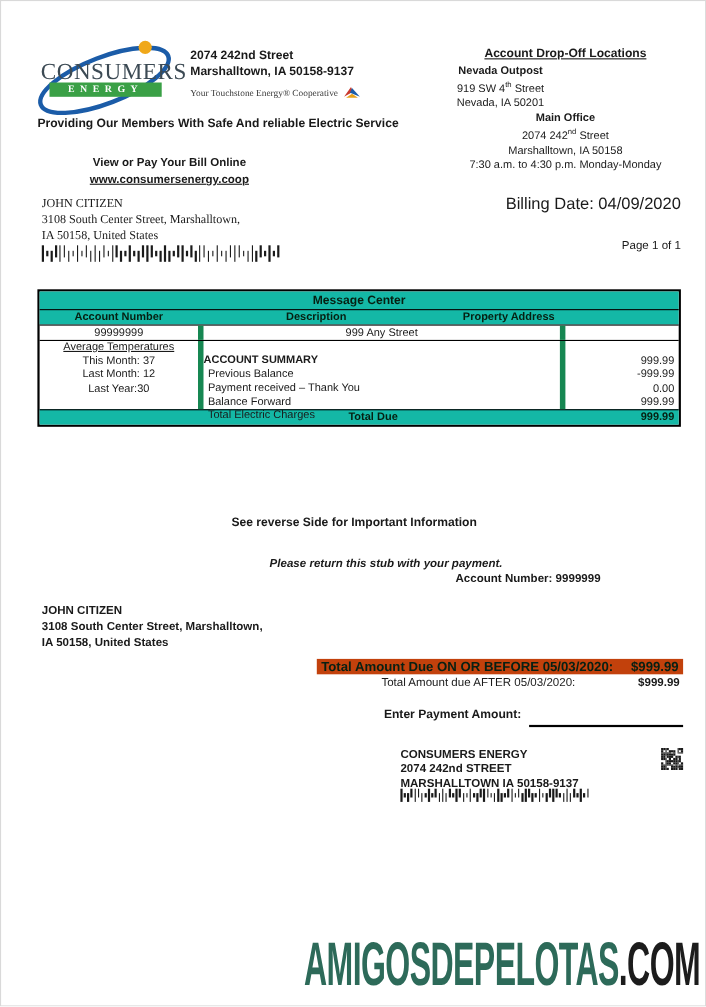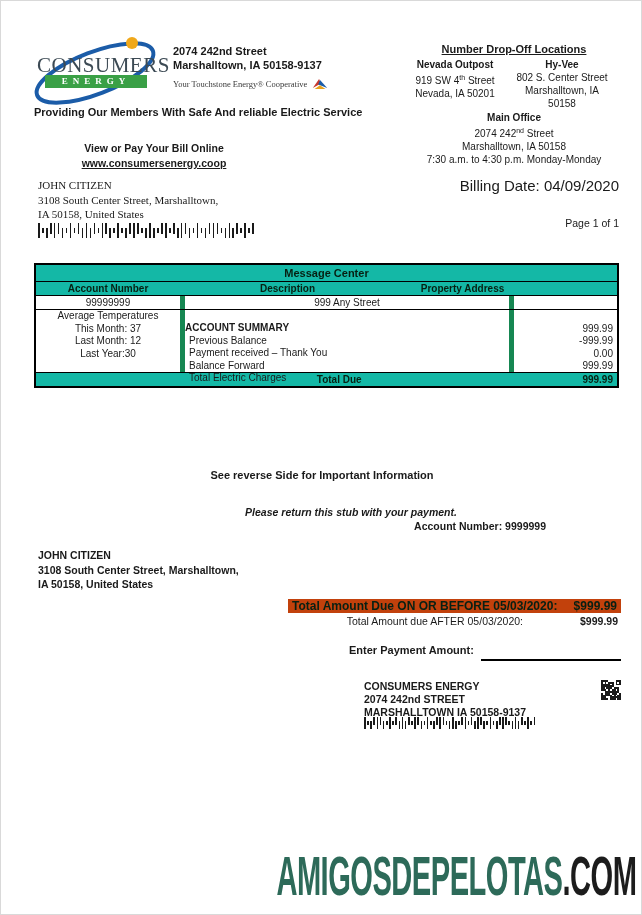--- a/index.html
+++ b/index.html
@@ -63,21 +63,21 @@
   .r-cols .c2{width:215px; text-align:center;}
   .r-cols .c3{width:135px; text-align:center;}
   .r-flex{display:flex; align-items:stretch;}
   .gdiv{width:5px; background:#168752;}
   .cell-acct{width:144px; text-align:center; line-height:14px;}
   .cell-prop{width:324px; text-align:center; line-height:14px;}
   .cell-rest{flex:1;}
   .r-data{height:14px;}
   .r-sum{height:63px; line-height:12.6px;}
   .sum-left{width:144px; text-align:center;}
-  .sum-left .u{}
+  .sum-left .u{text-decoration:underline;}
   .sum-mid{width:324px;}
   .sum-mid .hd{text-align:left; font-weight:bold;margin-top:12px;}
   .sum-mid .li{padding-left:4px;}
   .sum-right{flex:1; text-align:right; padding-right:4px;}
   .r-total{height:14px; line-height:14px; display:flex;}
   .r-total .lbl{flex:1; text-align:center; text-indent:60px;}
   .r-total .val{padding-right:4px;}
 
   
   .see-reverse{left:0; top:468px; width:642px; text-align:center; font-size:11px;}
@@ -127,32 +127,26 @@
   <div class="abs touchstone">
     <span>Your Touchstone Energy® Cooperative</span>
     <svg width="18" height="13" viewBox="0 0 20 14">
       <path d="M2 12 L9 2 L11 7 Z" fill="#c8392e"></path>
       <path d="M18 12 L10 3 L8 8 Z" fill="#1b5ca8"></path>
       <path d="M4 13 L16 13 L10 9 Z" fill="#e8a21a"></path>
     </svg>
   </div>
 
   <div class="abs dropoff">
-    <div class="dropoff-title">Number Drop-Off Locations</div>
+    <div class="dropoff-title">Account Drop-Off Locations</div>
     <div class="dropoff-cols">
       <div class="dropoff-col-l">
         <div class="b">Nevada Outpost</div>
         <div><span>919 SW 4</span><sup>th</sup><span> Street</span></div>
         <div>Nevada, IA 50201</div>
-      </div>
-      <div class="dropoff-col-r">
-        <div class="b">Hy-Vee</div>
-        <div>802 S. Center Street</div>
-        <div>Marshalltown, IA</div>
-        <div>50158</div>
       </div>
     </div>
     <div class="dropoff-main">
       <div class="b">Main Office</div>
       <div><span>2074 242</span><sup>nd</sup><span> Street</span></div>
       <div>Marshalltown, IA 50158</div>
       <div>7:30 a.m. to 4:30 p.m. Monday-Monday</div>
     </div>
   </div>
 

